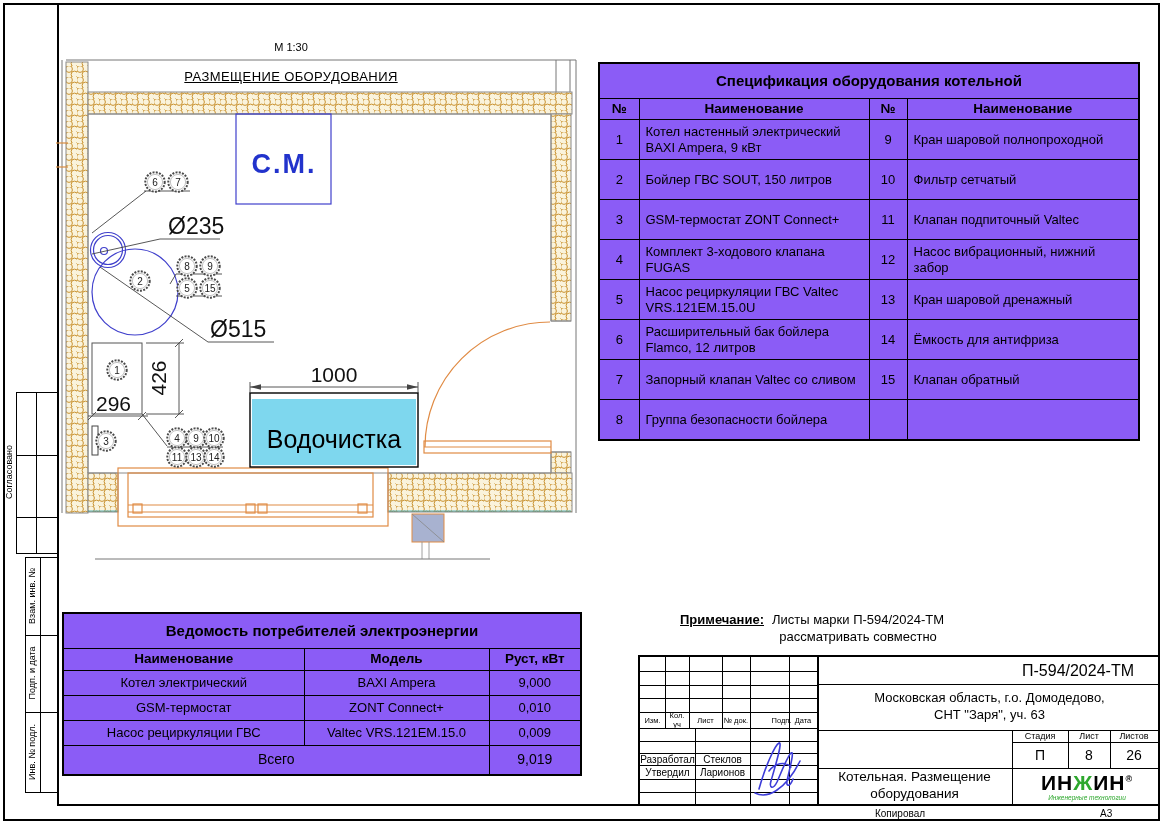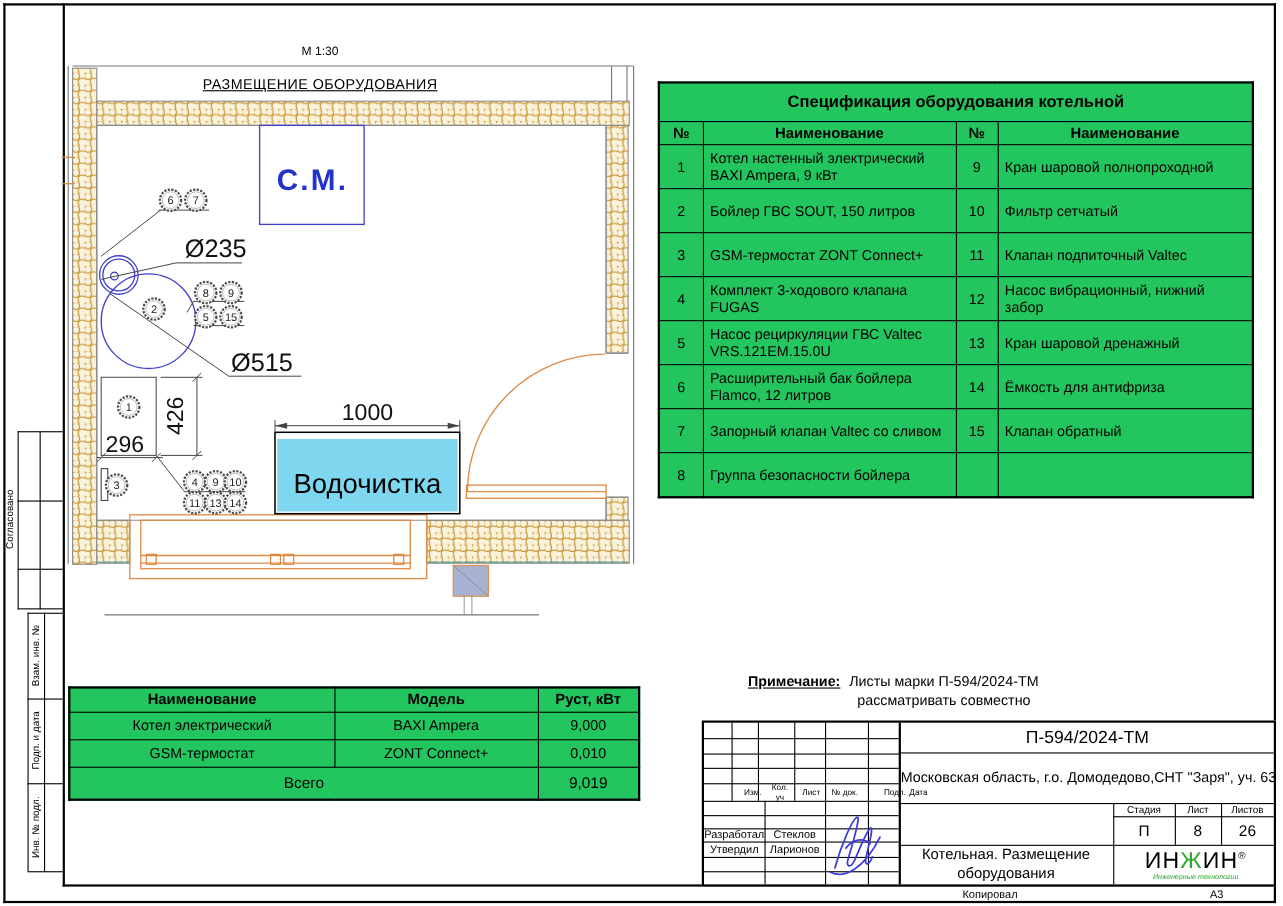--- a/index.html
+++ b/index.html
@@ -1,44 +1,44 @@
 <!DOCTYPE html>
 <html><head>
 <meta charset="utf-8">
 <style>
   html,body{margin:0;padding:0;background:#fff;}
   body{width:1166px;height:824px;position:relative;font-family:"Liberation Sans",sans-serif;color:#000;overflow:hidden;}
   .ln{position:absolute;background:#000;}
   
-  table.dt{border-collapse:collapse;table-layout:fixed;position:absolute;border:2px solid #000;background:#22c55e;margin-top:12px;}
+  table.dt{border-collapse:collapse;table-layout:fixed;position:absolute;border:2px solid #000;background:#8b5cf6;}
   table.dt td{border:1px solid #000;font-size:13px;padding:1px 6px;vertical-align:middle;line-height:1.22;}
   table.dt tr.tt td{font-size:15px;font-weight:bold;text-align:center;height:32px;}
   table.dt tr.hh td{font-size:13.5px;font-weight:bold;text-align:center;height:18px;}
   table.dt td.no{text-align:center;padding:1px 2px;}
   table.spec tr.rw td{height:37px;}
   table.pow td{text-align:center;}
   table.pow tr.rw td{height:22px;}
   table.pow tr.tot td{height:26px;font-size:14px;}
   
   .note{position:absolute;left:680px;top:612px;display:flex;gap:8px;font-size:13px;}
   .note .lbl{font-weight:bold;text-decoration:underline;white-space:nowrap;}
   .note .txt{text-align:center;line-height:1.3;}
   
   .plan-title{position:absolute;left:166px;top:25px;width:250px;text-align:center;font-size:13px;text-decoration:underline;letter-spacing:.4px;margin-top:44px;}
   .plan-scale{position:absolute;left:166px;top:41px;width:250px;text-align:center;font-size:11px;}
   
   .tb{position:absolute;left:638px;top:655px;width:522px;height:151px;border:2px solid #000;box-sizing:border-box;background:#fff;}
   .tb .ln{background:#000;}
   .tb .cell{position:absolute;display:flex;align-items:center;justify-content:center;text-align:center;}
-  .doc-code{position:absolute;left:190px;top:0;width:331px;height:27px;line-height:27px;text-align:center;font-size:16px;}
-  .loc{position:absolute;left:177px;top:27px;width:345px;height:46px;display:flex;flex-direction:row;justify-content:center;text-align:center;font-size:13px;line-height:1.3;align-items:center;}
-  .small-lbl{font-size:7.5px;padding-left:32px;}
+  .doc-code{position:absolute;left:177px;top:0;width:331px;height:27px;line-height:27px;text-align:right;font-size:16px;}
+  .loc{position:absolute;left:177px;top:27px;width:345px;height:46px;display:flex;flex-direction:column;justify-content:center;text-align:center;font-size:13px;line-height:1.3;align-items:center;}
+  .small-lbl{font-size:7.5px;}
   .stamp-lbl{font-size:10px;}
   .logo-wrap{position:absolute;left:372px;top:111px;width:150px;height:36px;display:flex;flex-direction:column;align-items:center;justify-content:center;}
-  .logo-main{font-size:21px;font-weight:normal;letter-spacing:1px;line-height:1;color:#000;}
+  .logo-main{font-size:21px;font-weight:bold;letter-spacing:1px;line-height:1;color:#000;}
   .logo-main .grn{color:#2ea82e;}
   .logo-reg{font-size:9px;vertical-align:super;}
   .logo-sub{font-size:6.5px;font-style:italic;color:#2ea82e;margin-top:1px;}
   
   .vlabel{position:absolute;transform:rotate(-90deg);font-size:9px;text-align:center;white-space:nowrap;height:12px;line-height:12px;}
   
   .bot-lbl{position:absolute;font-size:10px;}
   svg.plan{position:absolute;left:40px;top:50px;width:545px;height:520px;overflow:visible;}
   svg .co1{fill:#fff;stroke:#4a4a4a;stroke-width:2;stroke-dasharray:2 1.3;}
   svg .co2{fill:none;stroke:#999;stroke-width:.6;}
@@ -361,34 +361,42 @@
 </tbody>
   </table>
 
 <table class="dt pow" style="left:62px;top:612px;width:518px;">
   <colgroup>
       <col style="width:241px">
       <col style="width:185px">
       <col style="width:92px">
     </colgroup>
   <tbody>
+      <tr class="tt" style="height:28px;">
+        <td colspan="3">Ведомость потребителей электроэнергии</td>
+      </tr>
   <tr class="hh" style="height:22px;">
     <td>Наименование</td>
     <td>Модель</td>
     <td>Руст, кВт</td>
   </tr>
   <tr class="rw">
         <td>Котел электрический</td>
         <td>BAXI Ampera</td>
         <td>9,000</td>
       </tr>
   <tr class="rw">
         <td>GSM-термостат</td>
         <td>ZONT Connect+</td>
         <td>0,010</td>
+      </tr>
+  <tr class="rw">
+        <td>Насос рециркуляции ГВС</td>
+        <td>Valtec VRS.121EM.15.0</td>
+        <td>0,009</td>
       </tr>
   <tr class="tot">
         <td colspan="2">Всего</td>
         <td>9,019</td>
       </tr>
 </tbody>
   </table>
 
 <div class="note">
   <span class="lbl">Примечание:</span>

